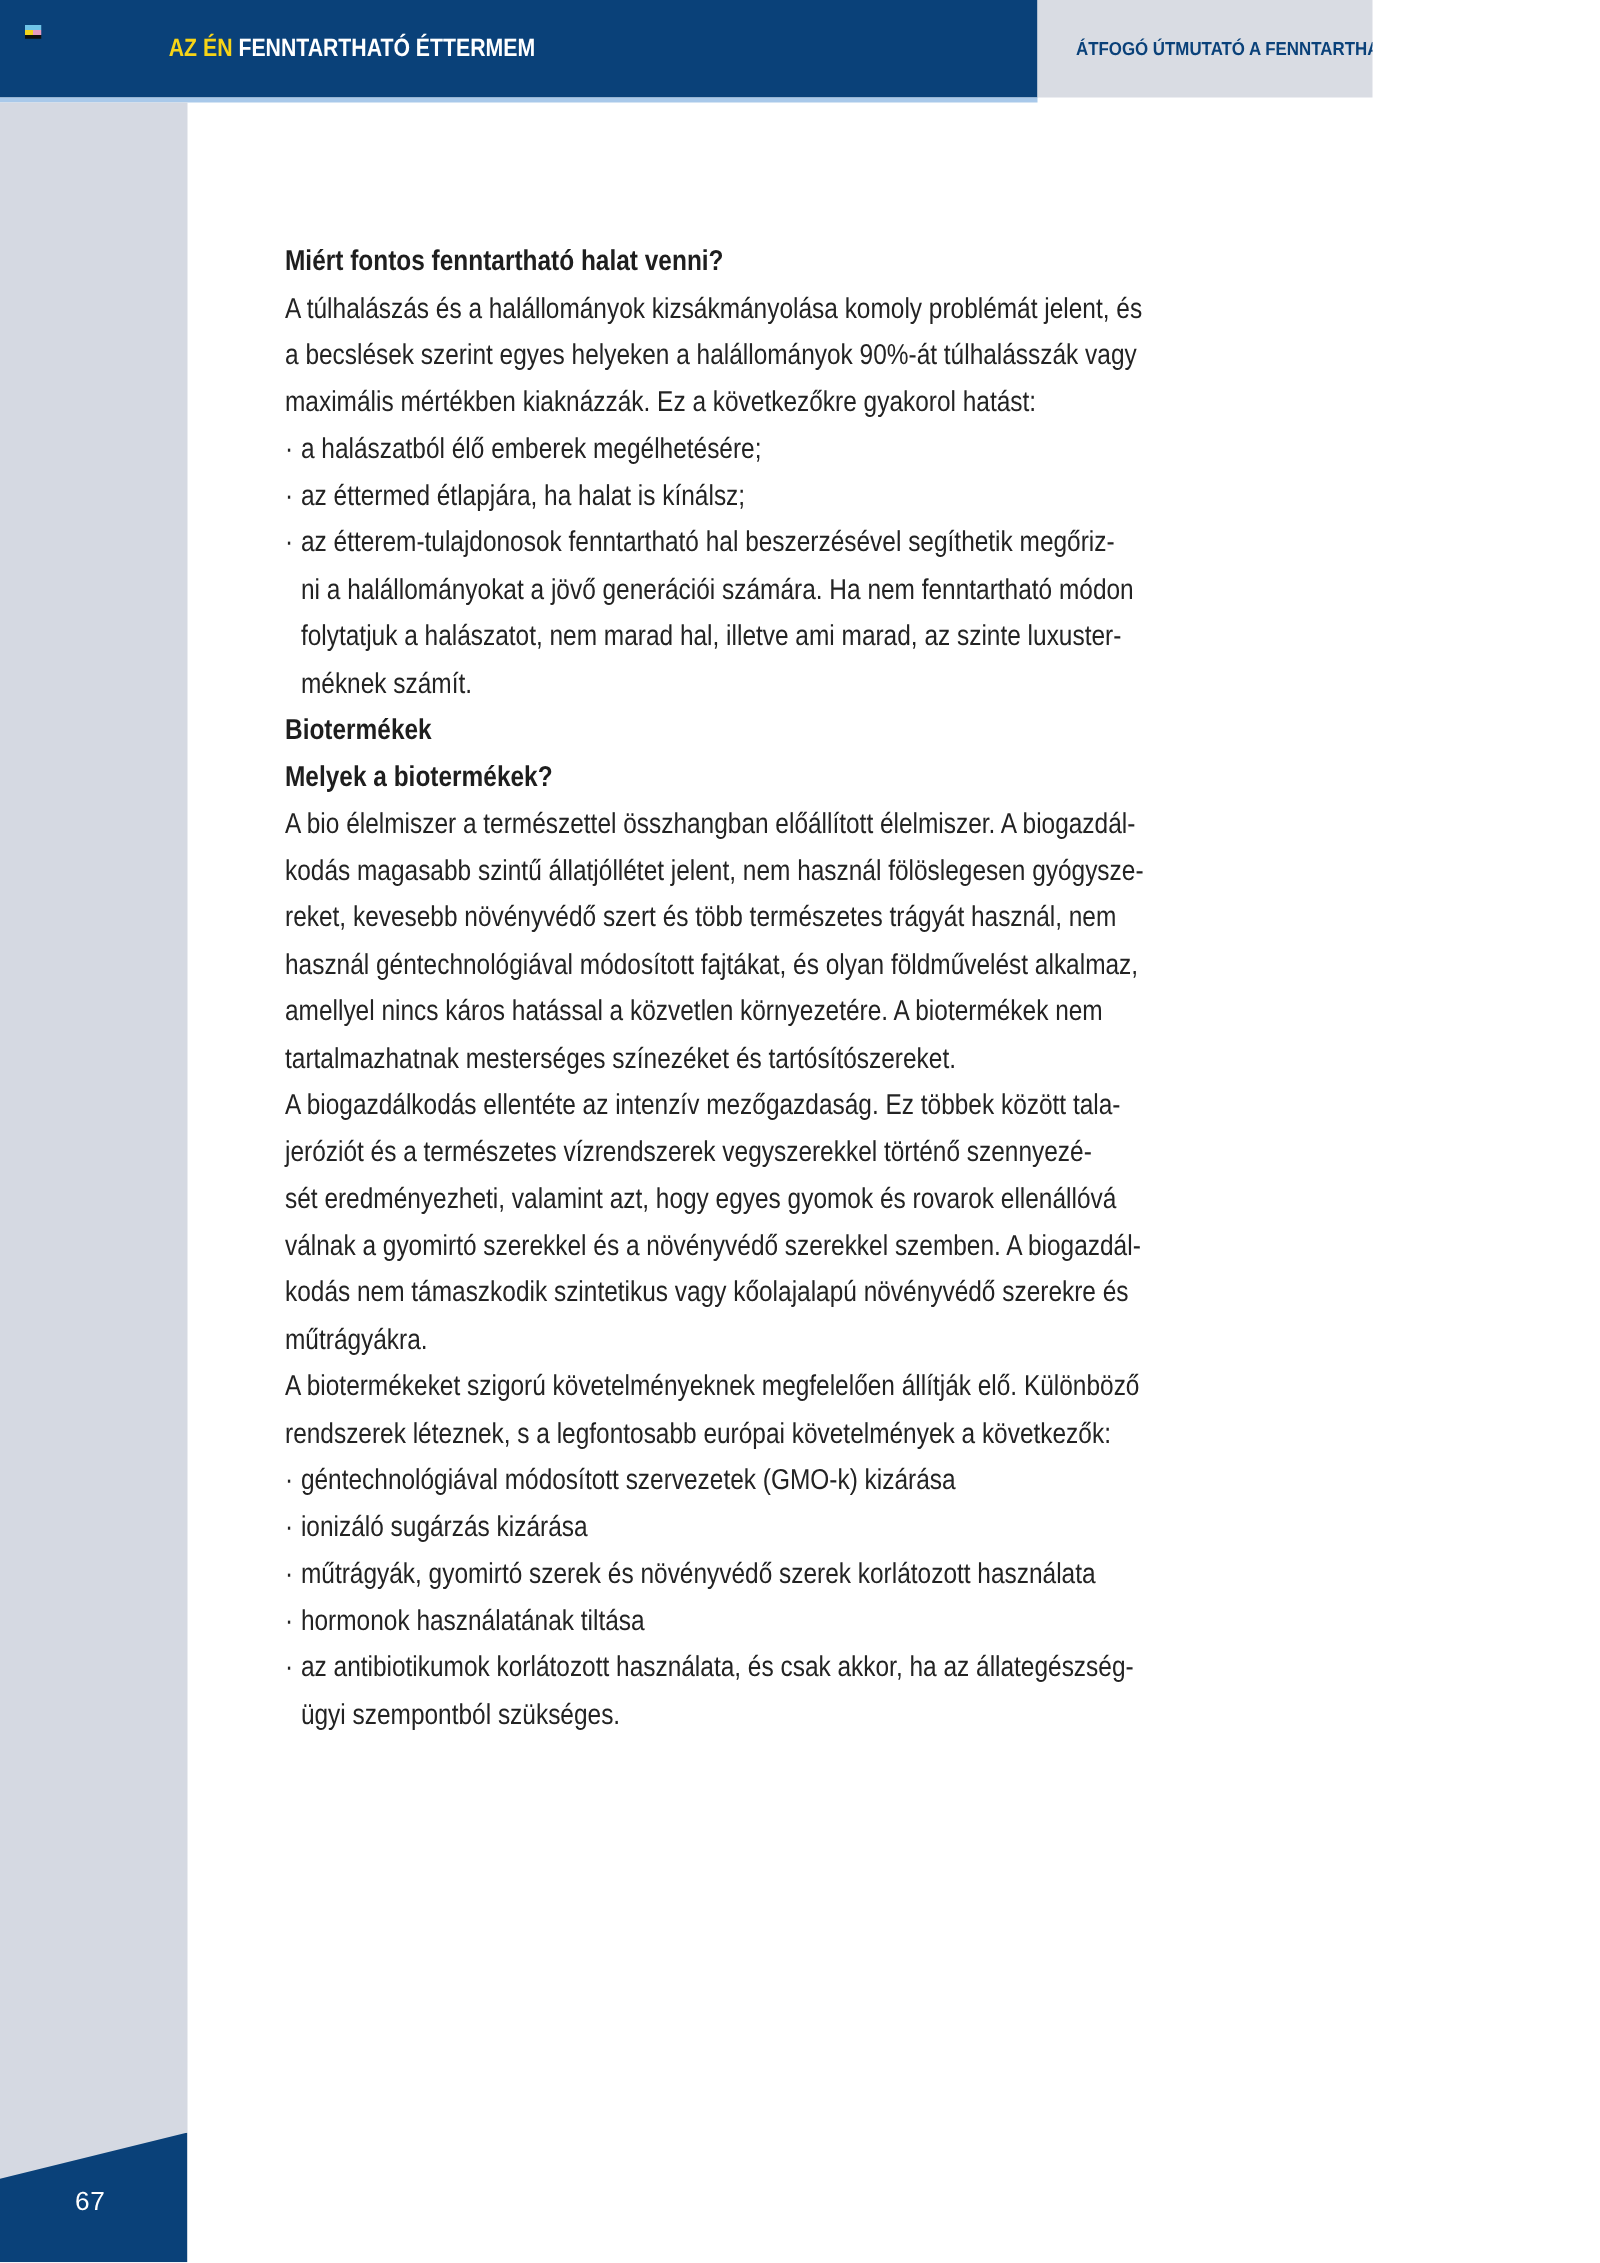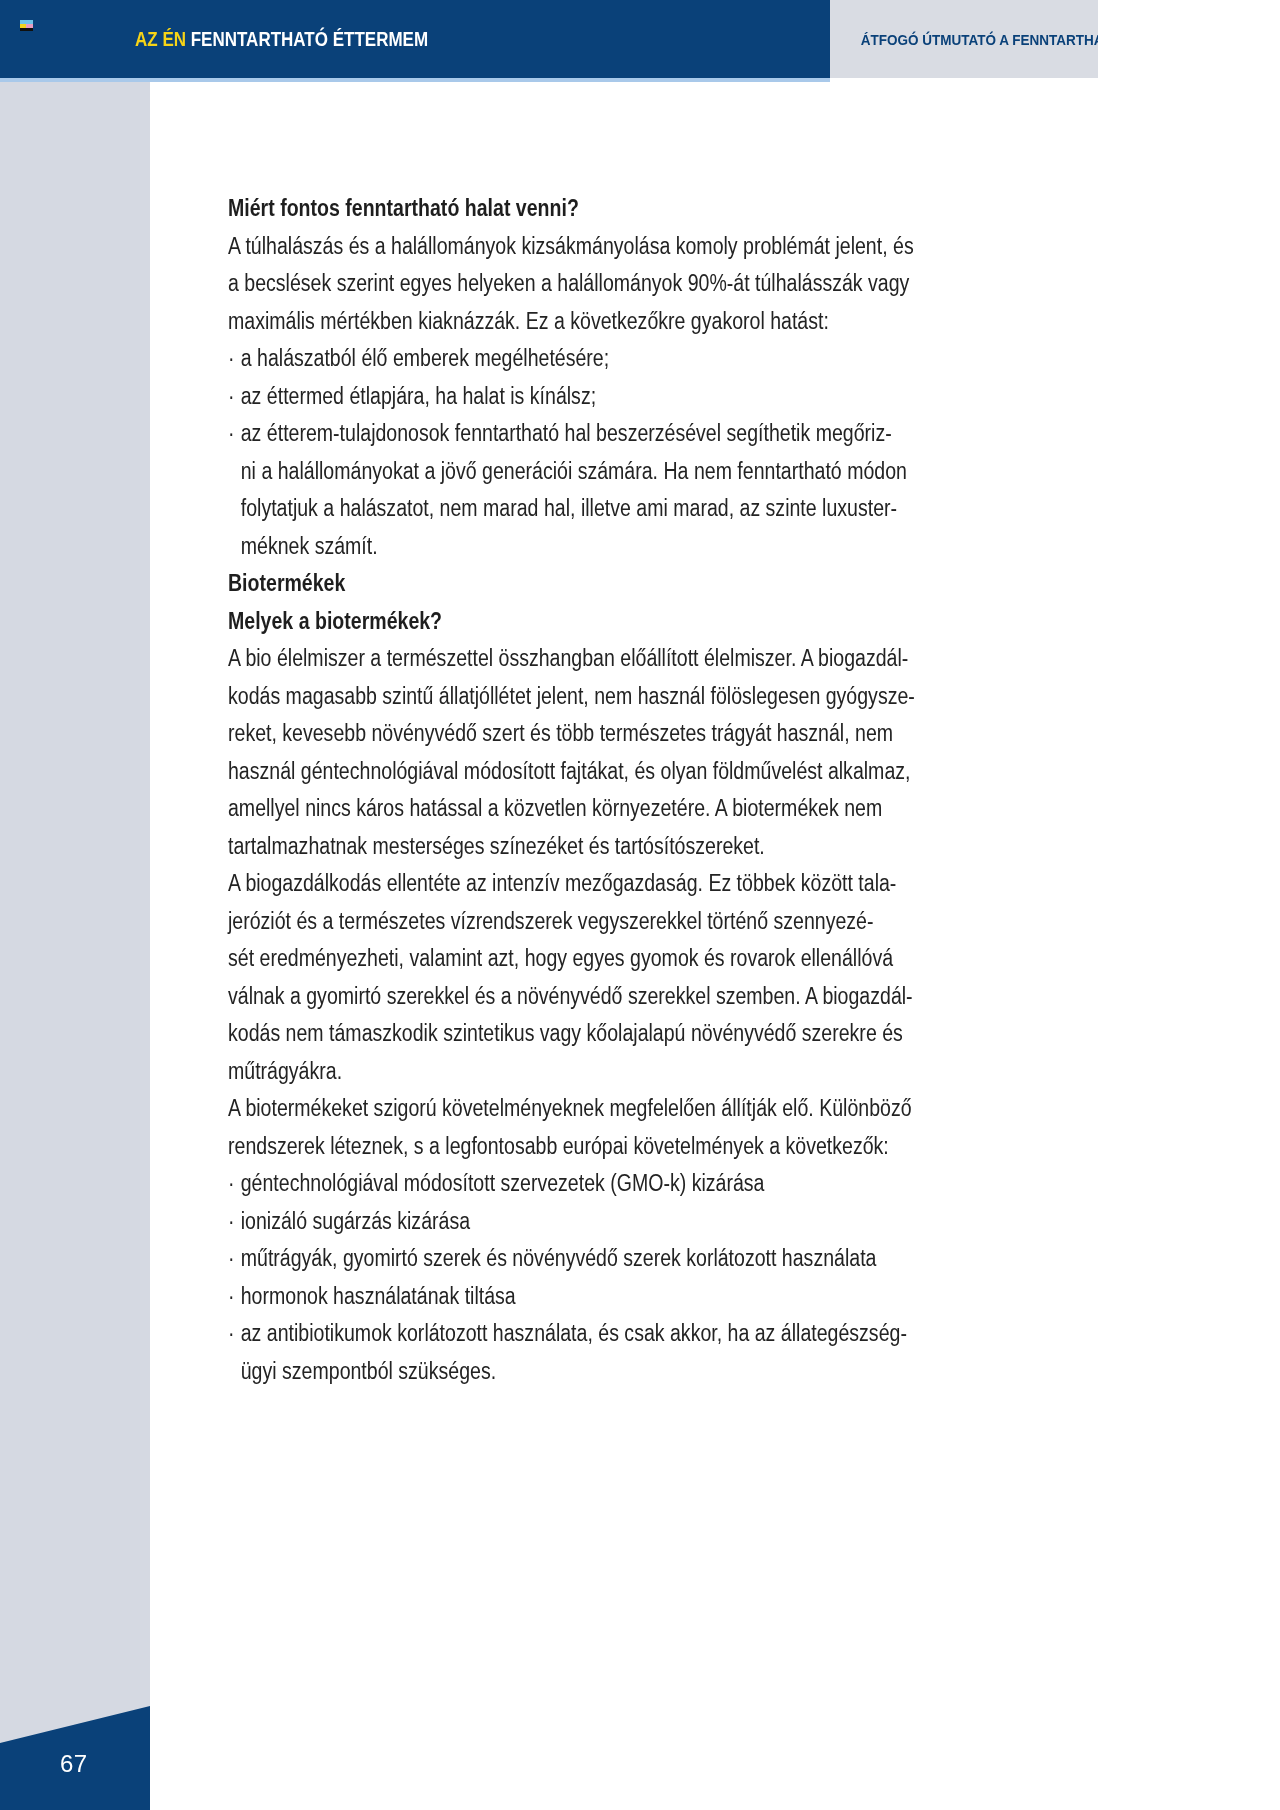--- a/index.html
+++ b/index.html
@@ -52,21 +52,21 @@
     position:absolute;left:0;top:82px;width:150px;height:1728px;
     background:#d5d9e2;
   }
   .footer-wedge{
     position:absolute;left:0;top:1706px;width:150px;height:104px;
     background:#0a4179;
     clip-path:polygon(0 37px,100% 0,100% 100%,0 100%);
   }
   .page-number{
     position:absolute;left:60px;top:1750px;
-    color:#ffffff;font-size:24px;letter-spacing:0.5px;
+    color:#ffffff;font-size:21px;letter-spacing:0.5px;
   }
   
   .content{
     position:absolute;left:228px;top:190px;width:1000px;
     transform:scaleX(0.85);transform-origin:0 0;
     color:#232323;font-size:23px;line-height:37.5px;
   }
   .content h2{
     margin:0;font-size:23px;line-height:37.5px;font-weight:bold;color:#1e1e1e;
   }

